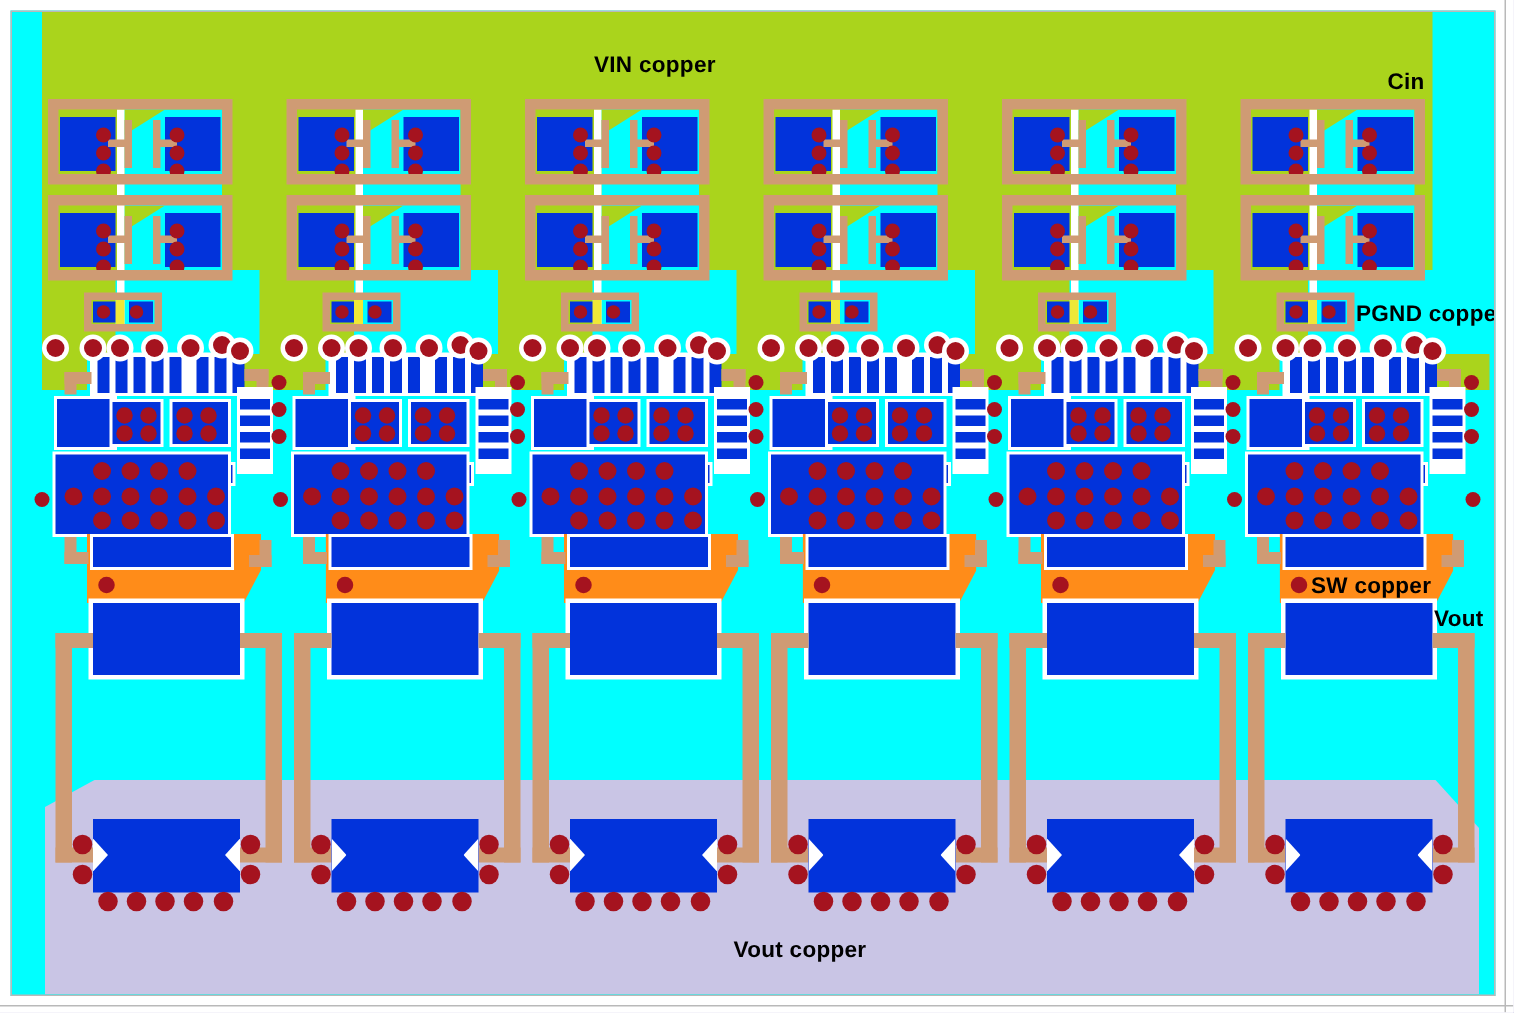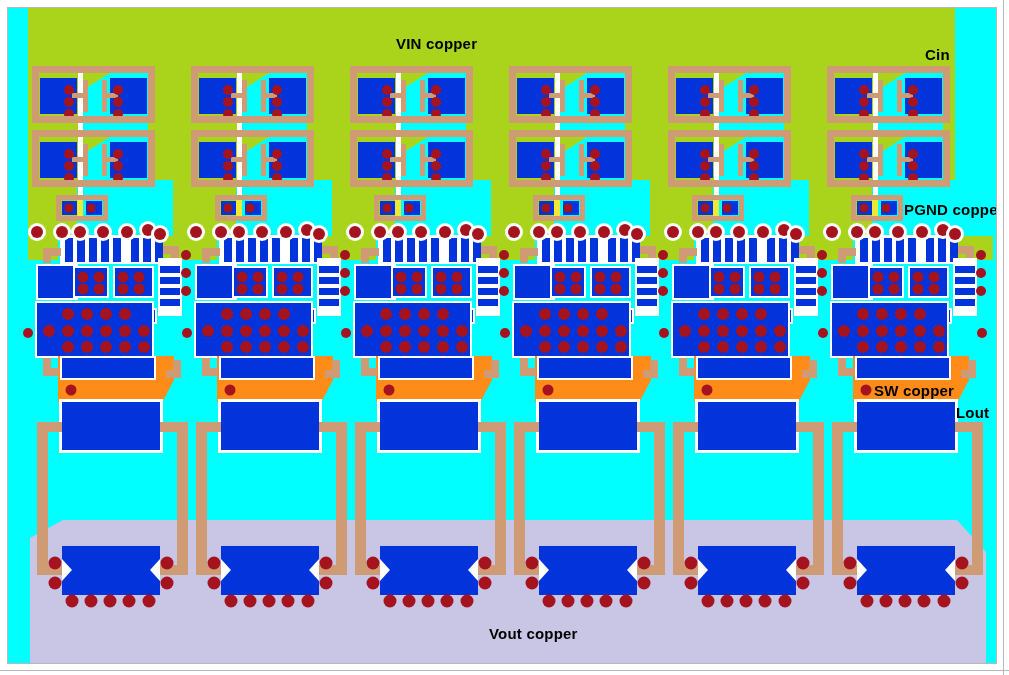--- a/index.html
+++ b/index.html
@@ -788,19 +788,19 @@
           <div class="abs via" style="left: 78px; top: 593px; width: 13px; height: 13px; position: absolute;"></div>
           <div class="abs via" style="left: 97px; top: 593px; width: 13px; height: 13px; position: absolute;"></div>
           <div class="abs via" style="left: 117px; top: 593px; width: 13px; height: 13px; position: absolute;"></div>
         </div>
       </div>
 
     <div class="pcb-label" style="left: 388px; top: 27px; z-index: 10;">VIN copper</div>
     <div class="pcb-label" style="left: 917px; top: 38px; z-index: 10;">Cin</div>
     <div class="pcb-label" style="left: 896px; top: 193px; z-index: 10;">PGND copper</div>
     <div class="pcb-label" style="left: 866px; top: 374px; z-index: 10;">SW copper</div>
-    <div class="pcb-label" style="left: 948px; top: 396px; z-index: 10;">Lout</div>
+    <div class="pcb-label" style="left: 948px; top: 396px; z-index: 10;">Vout</div>
     <div class="pcb-label" style="left: 481px; top: 617px; z-index: 10;">Vout copper</div>
   </div>
 
   <div class="frameline" style="left:0;top:670px;width:1009px;height:1px"></div>
   <div class="frameline" style="left:1003px;top:0;width:1px;height:675px"></div>
 </div>
 
 </body></html>

